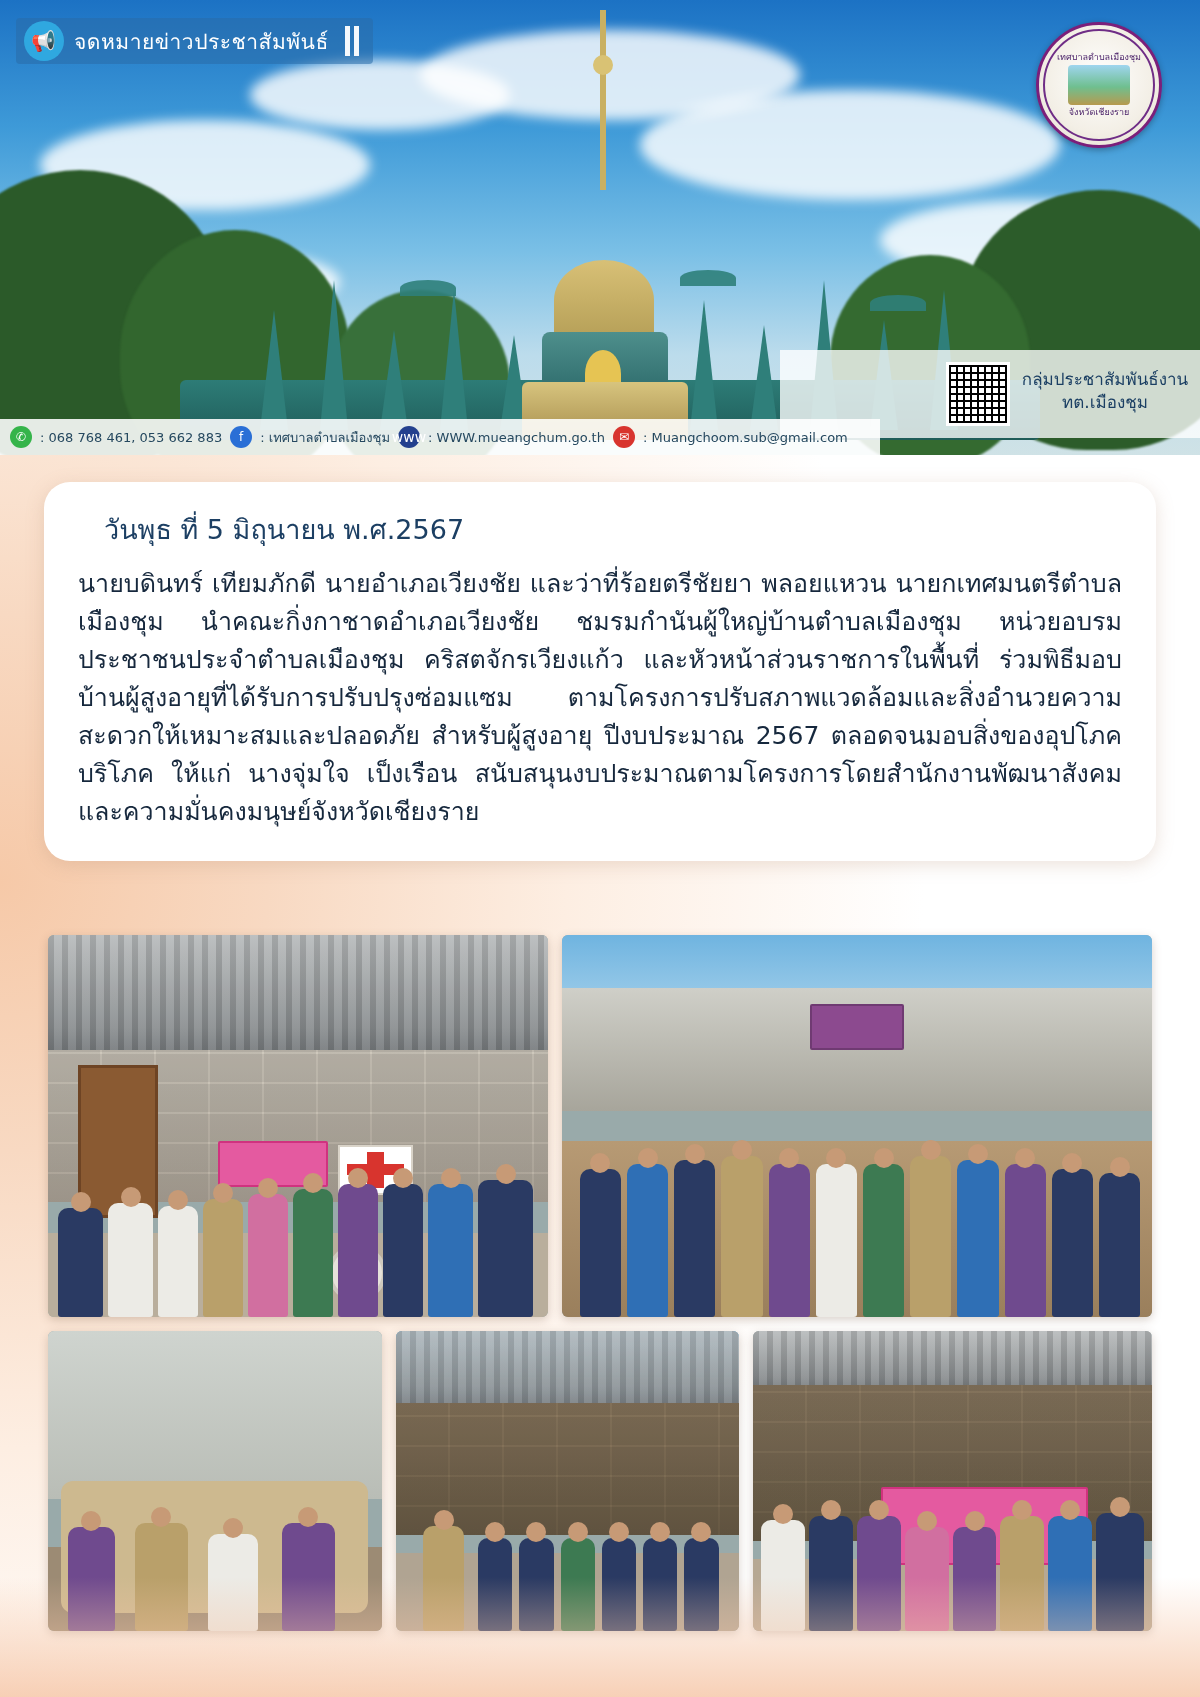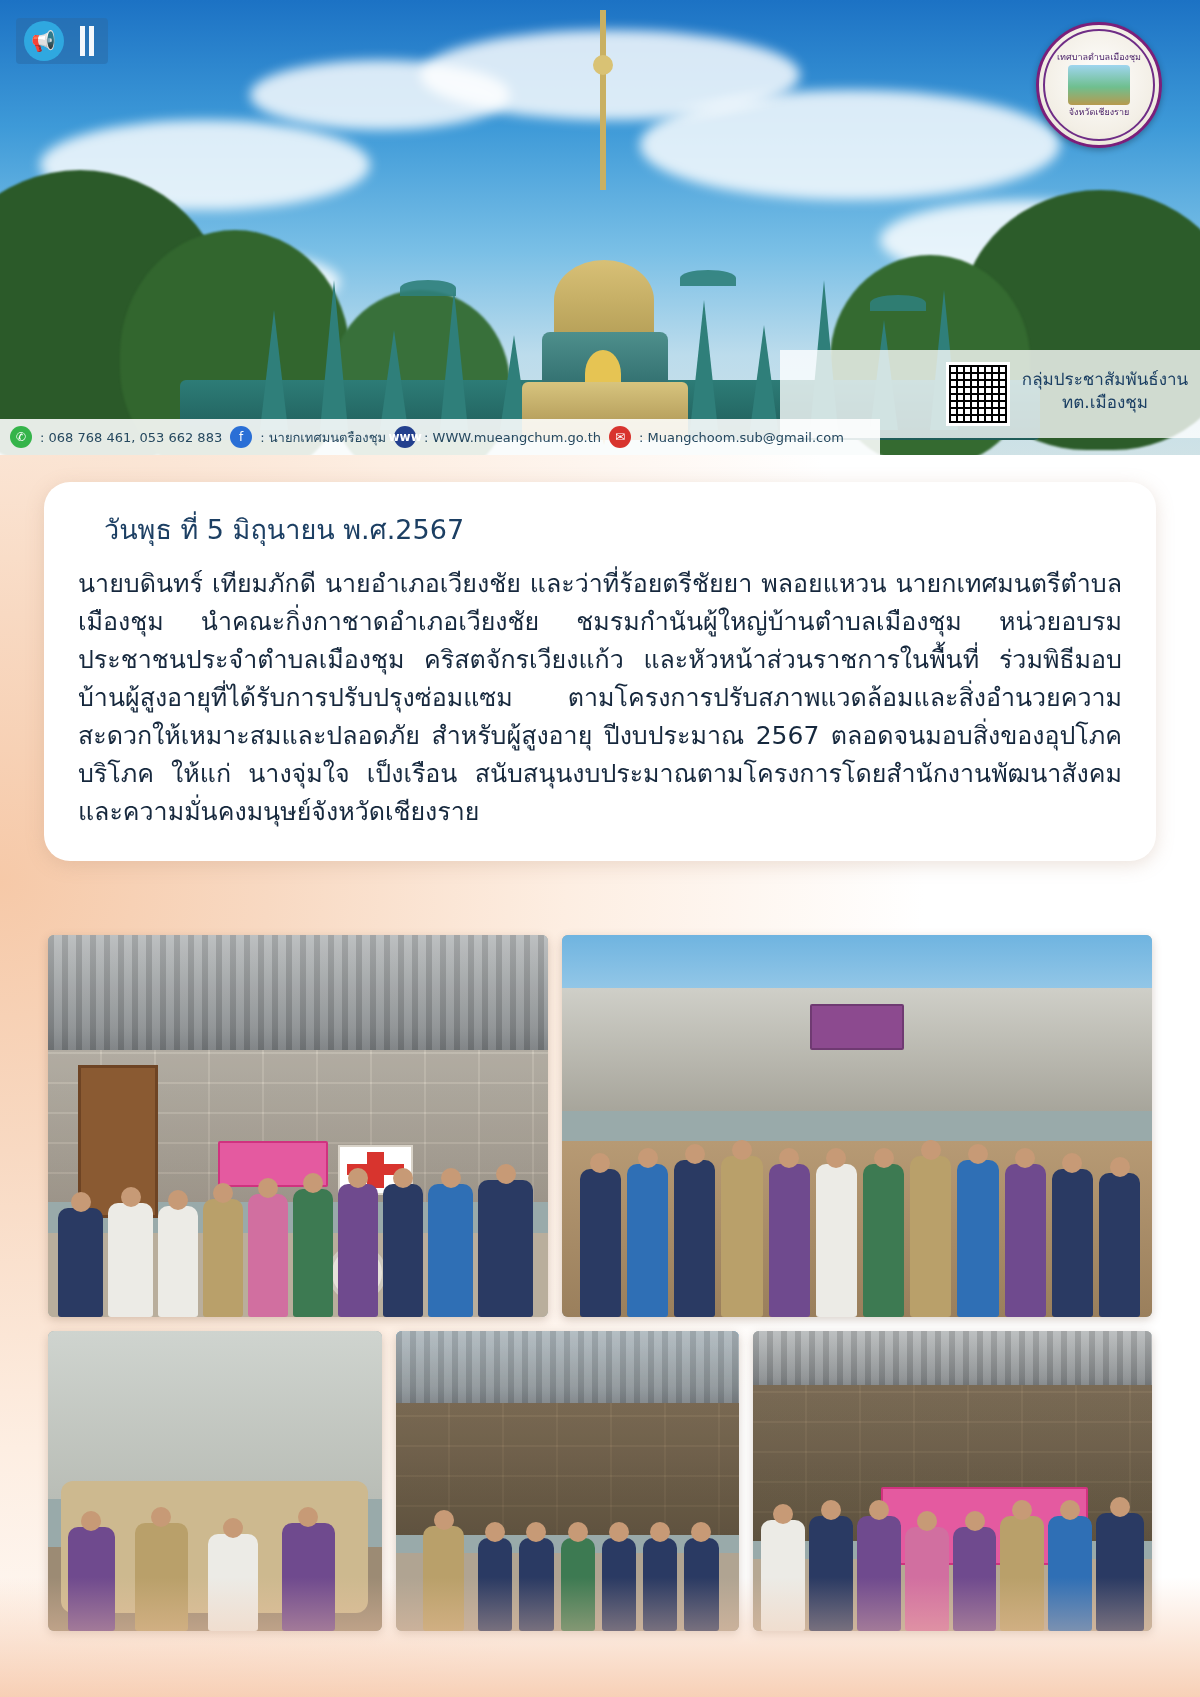--- a/index.html
+++ b/index.html
@@ -171,21 +171,21 @@
   
   .contact-bar{
     position:absolute;left:0;bottom:0;width:880px;height:36px;
     background:rgba(255,255,255,.88);
     display:flex;align-items:center;gap:8px;padding:0 10px;
     font-size:13px;color:#25485f;
   }
   .cic{width:22px;height:22px;border-radius:50%;display:flex;align-items:center;justify-content:center;color:#fff;font-size:12px;flex:0 0 auto;}
   .cic.green{background:#35b44a;}
   .cic.blue{background:#2a6fd6;}
-  .cic.navy{background:#23408e;font-size:12px;font-weight:bold;}
+  .cic.navy{background:#23408e;font-size:14px;}
   .cic.red{background:#d8342e;}
 
   
   .card{
     position:absolute;left:44px;top:482px;width:1112px;
     background:#ffffff;border-radius:26px;
     box-shadow:0 4px 18px rgba(180,140,110,.25);
     padding:26px 34px 30px 34px;
   }
   .date{
@@ -295,20 +295,21 @@
       <div class="spire"></div>
       <div class="cone"></div>
       <div class="bellA"></div>
       <div class="baseA"></div>
       <div class="buddha"></div>
       <div class="baseB"></div>
     </div>
 
     <div class="news-badge">
       <div class="mega-circle">📢</div>
+      <div class="txt">จดหมายข่าวประชาสัมพันธ์</div>
       <div class="bars">
           <i></i>
           <i></i>
         </div>
     </div>
 
     <div class="hero-title">
     </div>
 
     <div class="seal">
@@ -325,21 +326,21 @@
       </div>
     <div class="pr-caption">
       <div>กลุ่มประชาสัมพันธ์งาน</div>
       <div>ทต.เมืองชุม</div>
     </div>
 
     <div class="contact-bar">
       <span class="cic green">✆</span>
       <span>: 068 768 461, 053 662 883</span>
       <span class="cic blue">f</span>
-      <span>: นายกเทศมนตรืองชุม</span>
+      <span>: เทศบาลตำบลเมืองชุม</span>
       <span class="cic navy">www</span>
       <span>: WWW.mueangchum.go.th</span>
       <span class="cic red">✉</span>
       <span>: Muangchoom.sub@gmail.com</span>
     </div>
   </div>
 
   <div class="card">
     <div class="date">วันพุธ ที่ 5 มิถุนายน พ.ศ.2567</div>
     <p class="body-text">นายบดินทร์ เทียมภักดี นายอำเภอเวียงชัย และว่าที่ร้อยตรีชัยยา พลอยแหวน นายกเทศมนตรีตำบลเมืองชุม นำคณะกิ่งกาชาดอำเภอเวียงชัย ชมรมกำนันผู้ใหญ่บ้านตำบลเมืองชุม หน่วยอบรมประชาชนประจำตำบลเมืองชุม คริสตจักรเวียงแก้ว และหัวหน้าส่วนราชการในพื้นที่ ร่วมพิธีมอบบ้านผู้สูงอายุที่ได้รับการปรับปรุงซ่อมแซม ตามโครงการปรับสภาพแวดล้อมและสิ่งอำนวยความสะดวกให้เหมาะสมและปลอดภัย สำหรับผู้สูงอายุ ปีงบประมาณ 2567 ตลอดจนมอบสิ่งของอุปโภคบริโภค ให้แก่ นางจุ่มใจ เป็งเรือน สนับสนุนงบประมาณตามโครงการโดยสำนักงานพัฒนาสังคมและความมั่นคงมนุษย์จังหวัดเชียงราย</p>

